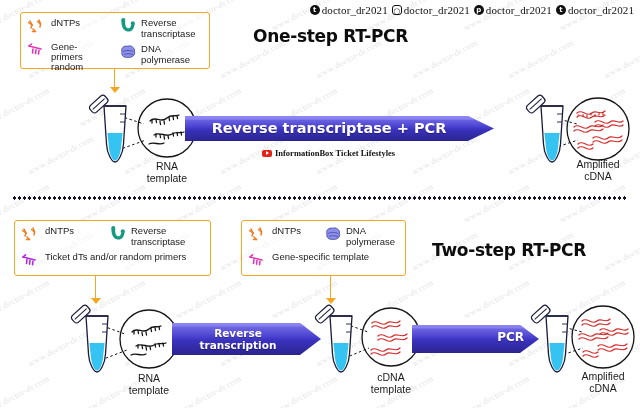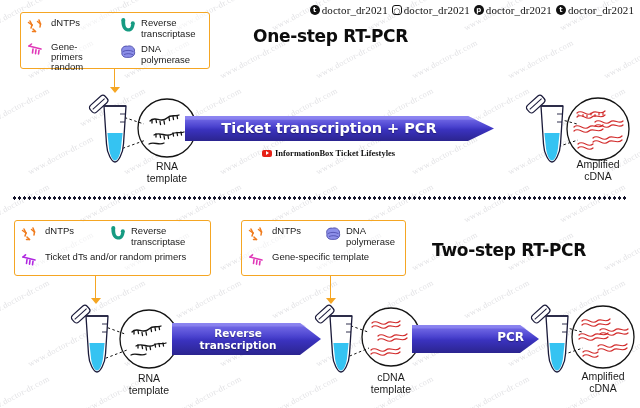--- a/index.html
+++ b/index.html
@@ -324,21 +324,21 @@
         <linearGradient id="ag1" x1="0" y1="0" x2="0" y2="1">
           <stop offset="0%" stop-color="#7D74EC"></stop>
           <stop offset="42%" stop-color="#4B43CF"></stop>
           <stop offset="55%" stop-color="#3A32BE"></stop>
           <stop offset="100%" stop-color="#2B248F"></stop>
         </linearGradient>
       </defs>
       <path d="M0 4 L283 4 L309 16.5 L283 29 L0 29 Z" fill="url(#ag1)"></path>
       <path d="M0 4 L283 4 L291 7.8 L0 7.8 Z" fill="#9C95F5" opacity=".55"></path>
     </svg>
-    <div class="arrow-text" style="top:8px; font-size:14.5px; padding-right:22px;">Ticket transcription + PCR</div>
+    <div class="arrow-text" style="top:8px; font-size:14.5px; padding-right:22px;">Reverse transcriptase + PCR</div>
   </div>
 
   <div id="yt-credit">
     <span class="yt-box">
         <span class="yt-tri"></span>
       </span>
     <span class="yt-txt">InformationBox Ticket Lifestyles</span>
   </div>
 
   <div class="tube" style="left:523px; top:92px;">

